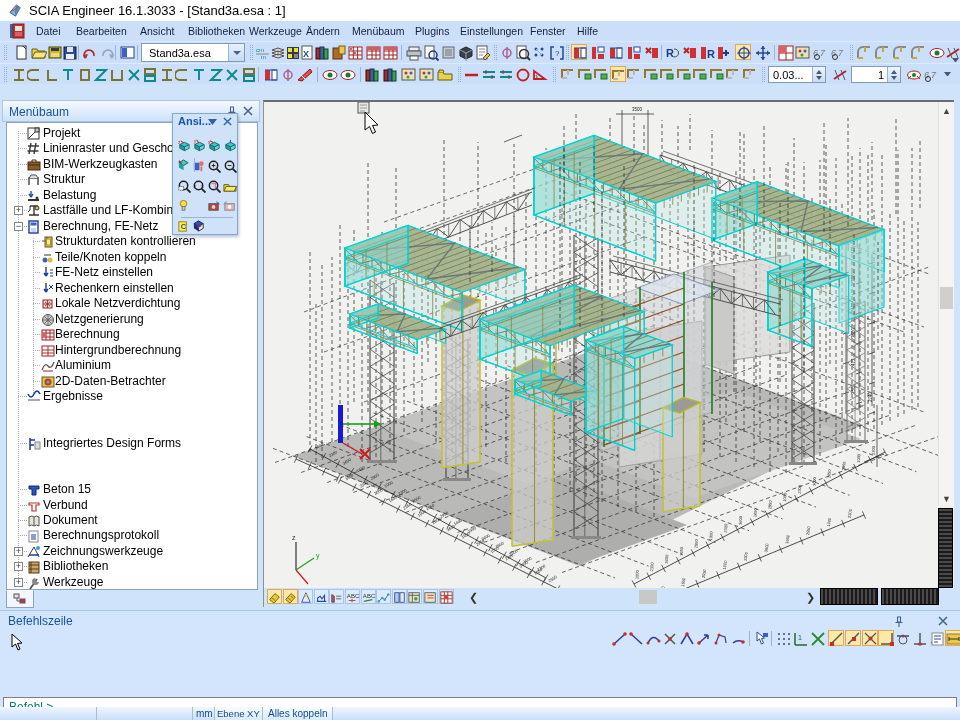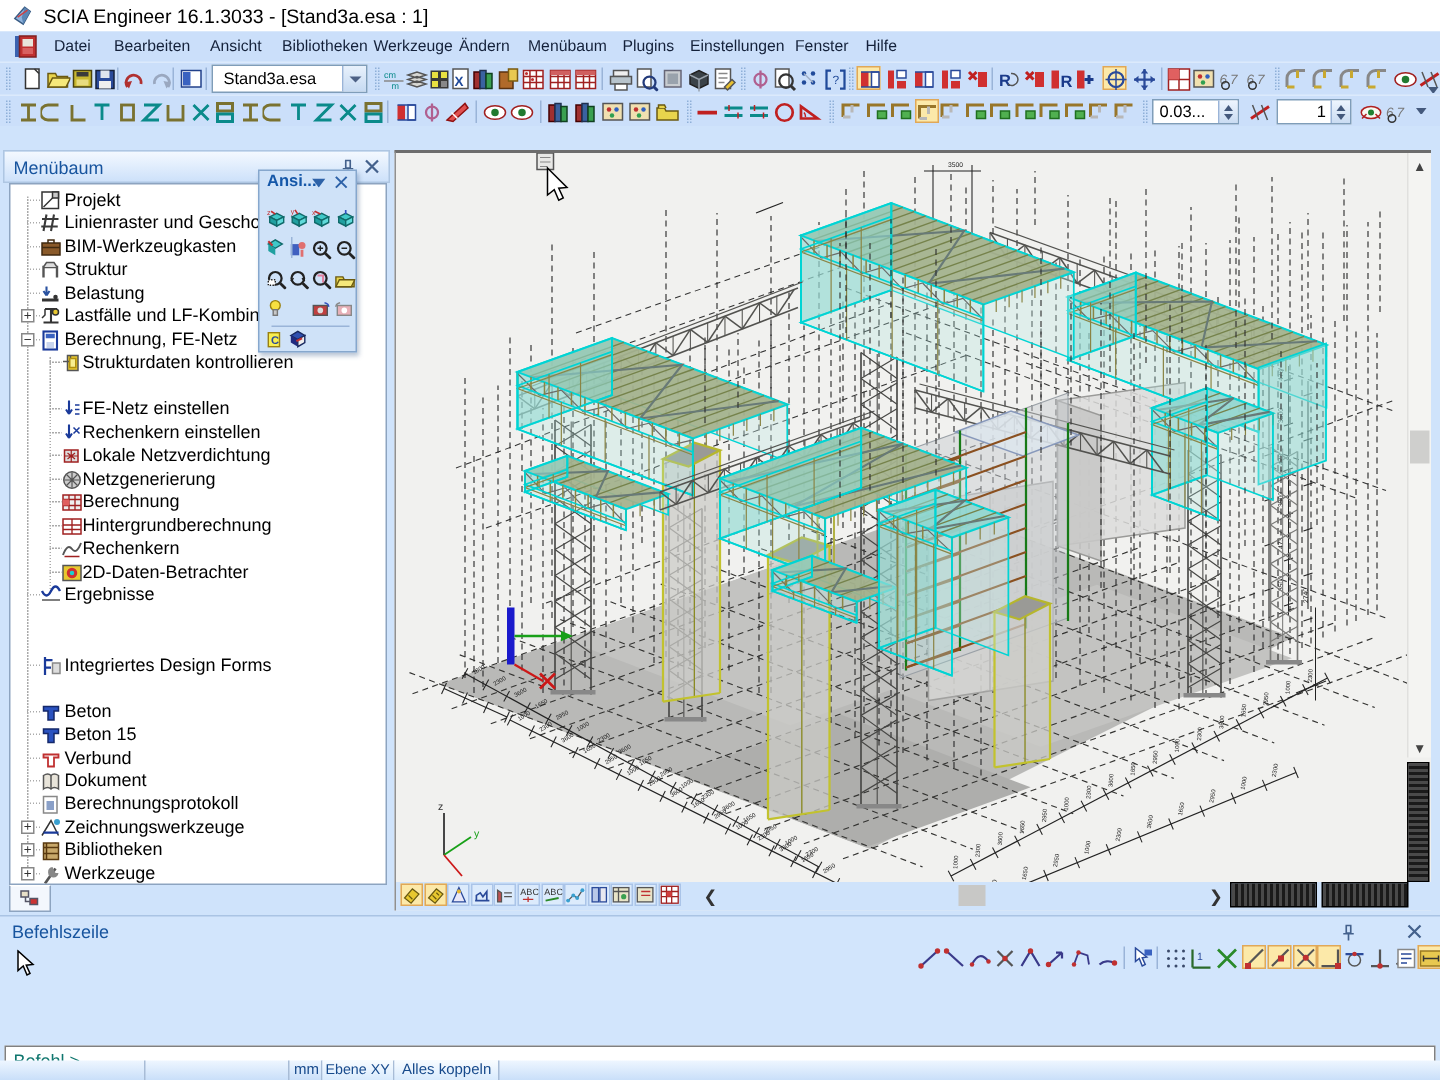--- a/index.html
+++ b/index.html
@@ -573,20 +573,29 @@
           </div>
           <div class="treerow" style="top:111.36px">
             <div style="position:absolute;left:26px;top:7px;width:8px;height:1px;background:repeating-linear-gradient(90deg,#aaa 0 1px,transparent 1px 2px)"></div>
             <svg style="position:absolute;left:34px;top:1px" width="14" height="14" viewBox="0 0 14 14">
               <rect x="4" y="2" width="7" height="10" fill="#e8c830" stroke="#555"></rect>
               <path d="M1 6 h5 v-4" fill="none" stroke="#555"></path>
               <rect x="5.5" y="4" width="4" height="6" fill="#f8ee90" stroke="#b09010"></rect>
             </svg>
             <span class="lbl" style="left:48px">Strukturdaten kontrollieren</span>
           </div>
+          <div class="treerow" style="top:126.84px">
+            <div style="position:absolute;left:26px;top:7px;width:8px;height:1px;background:repeating-linear-gradient(90deg,#aaa 0 1px,transparent 1px 2px)"></div>
+            <svg style="position:absolute;left:34px;top:1px" width="14" height="14" viewBox="0 0 14 14">
+              <circle cx="4" cy="9" r="2.5" fill="#3a62c0"></circle>
+              <circle cx="9" cy="9" r="2.5" fill="#e8b830"></circle>
+              <path d="M3 4 h7" stroke="#333"></path>
+            </svg>
+            <span class="lbl" style="left:48px">Teile/Knoten koppeln</span>
+          </div>
           <div class="treerow" style="top:142.32px">
             <div style="position:absolute;left:26px;top:7px;width:8px;height:1px;background:repeating-linear-gradient(90deg,#aaa 0 1px,transparent 1px 2px)"></div>
             <svg style="position:absolute;left:34px;top:1px" width="14" height="14" viewBox="0 0 14 14">
               <path d="M5 1 v9 M5 10 l-2 -3 M5 10 l2 -3" stroke="#1a3a9a" stroke-width="1.4" fill="none"></path>
               <path d="M9 4 h3 M9 7 h3 M9 10 h3" stroke="#1a3a9a"></path>
             </svg>
             <span class="lbl" style="left:48px">FE-Netz einstellen</span>
           </div>
           <div class="treerow" style="top:157.8px">
             <div style="position:absolute;left:26px;top:7px;width:8px;height:1px;background:repeating-linear-gradient(90deg,#aaa 0 1px,transparent 1px 2px)"></div>
@@ -628,21 +637,21 @@
               <path d="M1 6 h12 M1 9 h12 M7 2 v10" stroke="#a02020" stroke-width="0.9"></path>
             </svg>
             <span class="lbl" style="left:48px">Hintergrundberechnung</span>
           </div>
           <div class="treerow" style="top:235.20000000000002px">
             <div style="position:absolute;left:26px;top:7px;width:8px;height:1px;background:repeating-linear-gradient(90deg,#aaa 0 1px,transparent 1px 2px)"></div>
             <svg style="position:absolute;left:34px;top:1px" width="14" height="14" viewBox="0 0 14 14">
               <path d="M1 11 q3 -8 6 -4 t6 -4" fill="none" stroke="#555" stroke-width="1.3"></path>
               <path d="M2 12 h10" stroke="#a02020"></path>
             </svg>
-            <span class="lbl" style="left:48px">Rechenkern</span>
+            <span class="lbl" style="left:48px">Aluminium</span>
           </div>
           <div class="treerow" style="top:250.68px">
             <div style="position:absolute;left:26px;top:7px;width:8px;height:1px;background:repeating-linear-gradient(90deg,#aaa 0 1px,transparent 1px 2px)"></div>
             <svg style="position:absolute;left:34px;top:1px" width="14" height="14" viewBox="0 0 14 14">
               <rect x="1" y="2" width="12" height="10" fill="#e8c830" stroke="#555"></rect>
               <circle cx="7" cy="7" r="3.5" fill="#d03030"></circle>
               <circle cx="7" cy="7" r="1.5" fill="#1ad0d0"></circle>
             </svg>
             <span class="lbl" style="left:48px">2D-Daten-Betrachter</span>
           </div>
@@ -654,27 +663,20 @@
             </svg>
             <span class="lbl" style="left:36px">Ergebnisse</span>
           </div>
           <div class="treerow" style="top:312.6px">
             <div style="position:absolute;left:11px;top:7px;width:9px;height:1px;background:repeating-linear-gradient(90deg,#aaa 0 1px,transparent 1px 2px)"></div>
             <svg style="position:absolute;left:20px;top:1px" width="14" height="14" viewBox="0 0 14 14">
               <path d="M3 1 v12 M3 3 h5 M3 8 h4" stroke="#1a3a9a" stroke-width="1.5" fill="none"></path>
               <rect x="8" y="5" width="5" height="7" fill="#ddd" stroke="#888"></rect>
             </svg>
             <span class="lbl" style="left:36px">Integriertes Design Forms</span>
-          </div>
-          <div class="treerow" style="top:343.56px">
-            <div style="position:absolute;left:11px;top:7px;width:9px;height:1px;background:repeating-linear-gradient(90deg,#aaa 0 1px,transparent 1px 2px)"></div>
-            <svg style="position:absolute;left:20px;top:1px" width="14" height="14" viewBox="0 0 14 14">
-              <path d="M2 3 h10 v3 h-3 v6 h-4 v-6 h-3 z" fill="#2a52c0" stroke="#14286a"></path>
-            </svg>
-            <span class="lbl" style="left:36px">Beton</span>
           </div>
           <div class="treerow" style="top:359.04px">
             <div style="position:absolute;left:11px;top:7px;width:9px;height:1px;background:repeating-linear-gradient(90deg,#aaa 0 1px,transparent 1px 2px)"></div>
             <svg style="position:absolute;left:20px;top:1px" width="14" height="14" viewBox="0 0 14 14">
               <path d="M2 3 h10 v3 h-3 v6 h-4 v-6 h-3 z" fill="#2a52c0" stroke="#14286a"></path>
             </svg>
             <span class="lbl" style="left:36px">Beton 15</span>
           </div>
           <div class="treerow" style="top:374.52px">
             <div style="position:absolute;left:11px;top:7px;width:9px;height:1px;background:repeating-linear-gradient(90deg,#aaa 0 1px,transparent 1px 2px)"></div>

